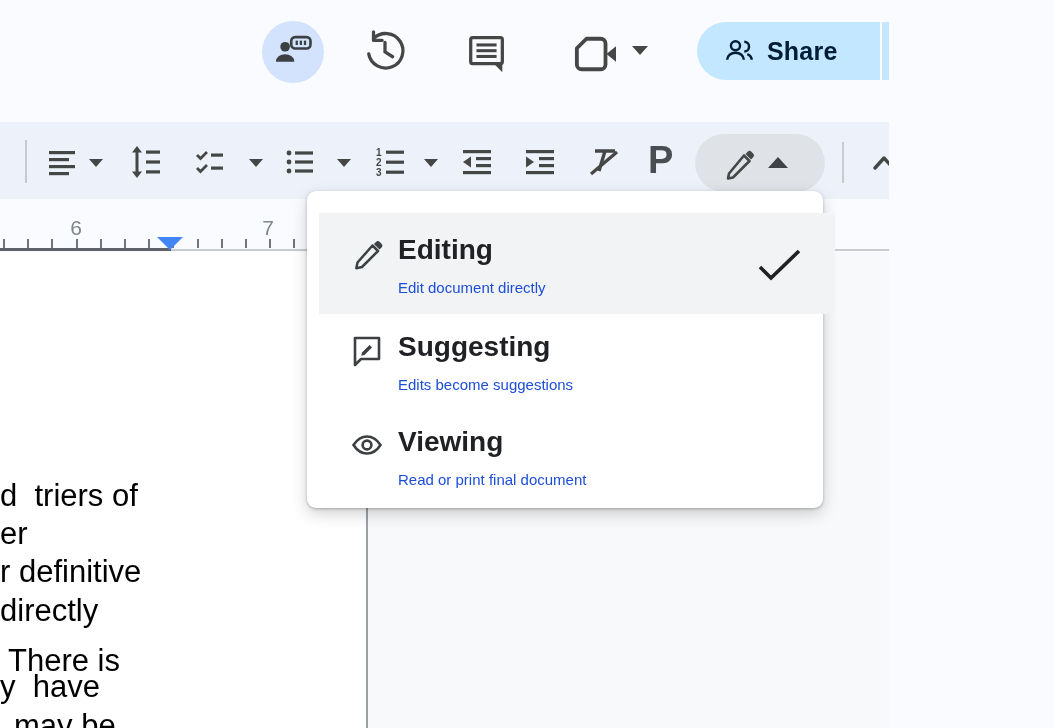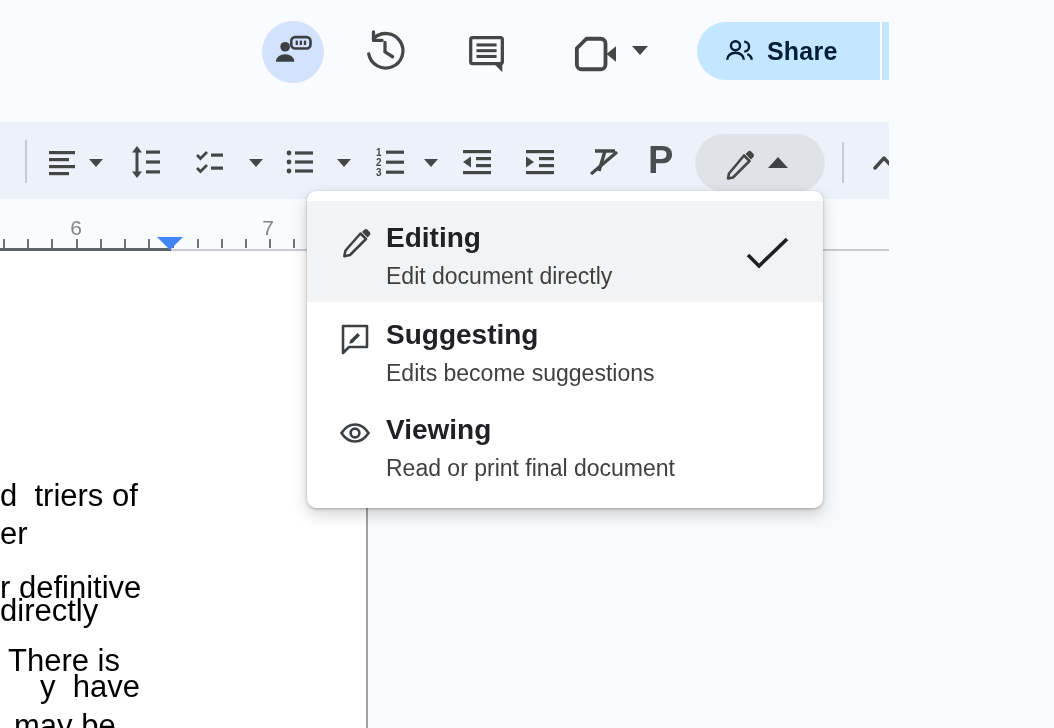--- a/index.html
+++ b/index.html
@@ -37,26 +37,26 @@
   
   .page{left:0;top:252px;width:366px;height:476px;background:#ffffff;}
   .page-edge{left:366px;top:252px;width:2px;height:476px;background:#9ca1a6;}
   .canvas-bg{left:368px;top:252px;width:606px;height:476px;background:#f8f9fa;}
   .doc-line{position:absolute;font-size:31px;line-height:38px;color:#000;white-space:pre;}
   .scrollbar{left:944px;top:258px;width:18px;height:272px;border-radius:9px;background:#dadce0;cursor:pointer;}
 
   
   .mode-menu{left:307px;top:191px;width:516px;height:317px;background:#fff;border-radius:9px;
     box-shadow:0 1px 3px rgba(0,0,0,.25), 0 6px 16px rgba(0,0,0,.18);z-index:20;}
-  .menu-item{position:absolute;left:0;width:100%;box-sizing:border-box;display:flex;align-items:flex-start;padding:19px 0 0 31px;cursor:pointer;}
+  .menu-item{position:absolute;left:12px;width:100%;box-sizing:border-box;display:flex;align-items:flex-start;padding:19px 0 0 31px;cursor:pointer;margin-top:12px;}
   .menu-item.selected{background:#f1f3f4;}
   .mi-icon{width:34px;height:34px;margin-top:3px;flex:0 0 auto;}
   .mi-text{margin-left:14px;}
   .mi-title{font-size:28px;font-weight:700;color:#202124;line-height:33px;}
-  .mi-desc{font-size:23px;color:#404040;line-height:26px;margin-top:9px;}
+  .mi-desc{font-size:15px;color:#1d4ed8;line-height:26px;margin-top:9px;}
   .mi-check{position:absolute;right:32px;top:35px;}
 
   
   .side-icon{cursor:pointer;}
   .side-divider{left:1008px;top:711px;width:34px;height:2px;background:#c9c9c9;}
 </style>
 </head>
 <body>
 
 <div class="app">
@@ -288,24 +288,24 @@
   <div class="abs ruler-line-dark"></div>
   <div class="abs ruler-line-light"></div>
   <div class="abs indent-marker"></div>
 
   <div class="abs page"></div>
   <div class="abs page-edge"></div>
   <div class="abs canvas-bg"></div>
 
   <div class="abs doc-line" style="left:0;top:477px;">d  triers of</div>
   <div class="abs doc-line" style="left:0;top:515px;">er</div>
-  <div class="abs doc-line" style="left:0;top:553px;margin-top:16px;">r definitive</div>
+  <div class="abs doc-line" style="left:0;top:553px;">r definitive</div>
   <div class="abs doc-line" style="left:0;top:592px;">directly</div>
   <div class="abs doc-line" style="left:8px;top:630px;margin-top:12px;">There is</div>
-  <div class="abs doc-line" style="left:0;top:668px;padding-left:40px;">y  have</div>
+  <div class="abs doc-line" style="left:0;top:668px;">y  have</div>
   <div class="abs doc-line" style="left:14px;top:707px;">may be</div>
 
   <div class="abs scrollbar"></div>
 
   <div class="abs mode-menu">
 
     <div class="menu-item selected" style="top:10px;height:101px;padding-top:20px;">
       <span class="mi-icon">
         <svg width="34" height="34" viewBox="0 0 34 34">
           <path d="M7.5 26.5 l-1.2 5.7 5.7 -1.2 L28 15 22.5 9.5 z" fill="none" stroke="#3c4043" stroke-width="2.5" stroke-linejoin="round"></path>

